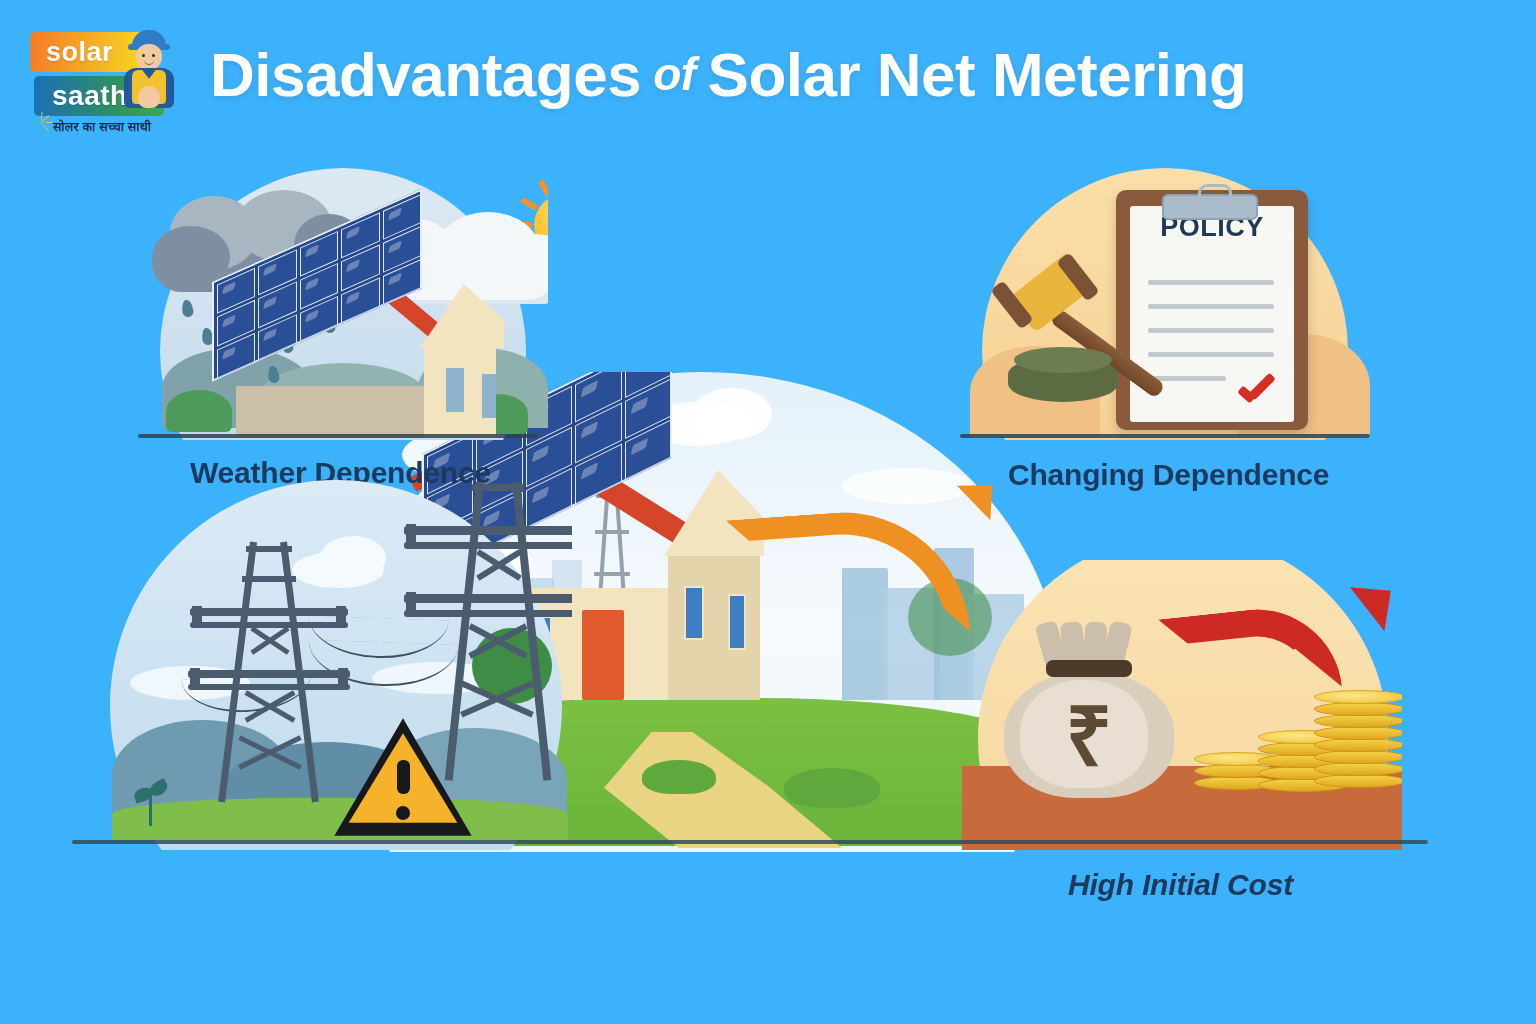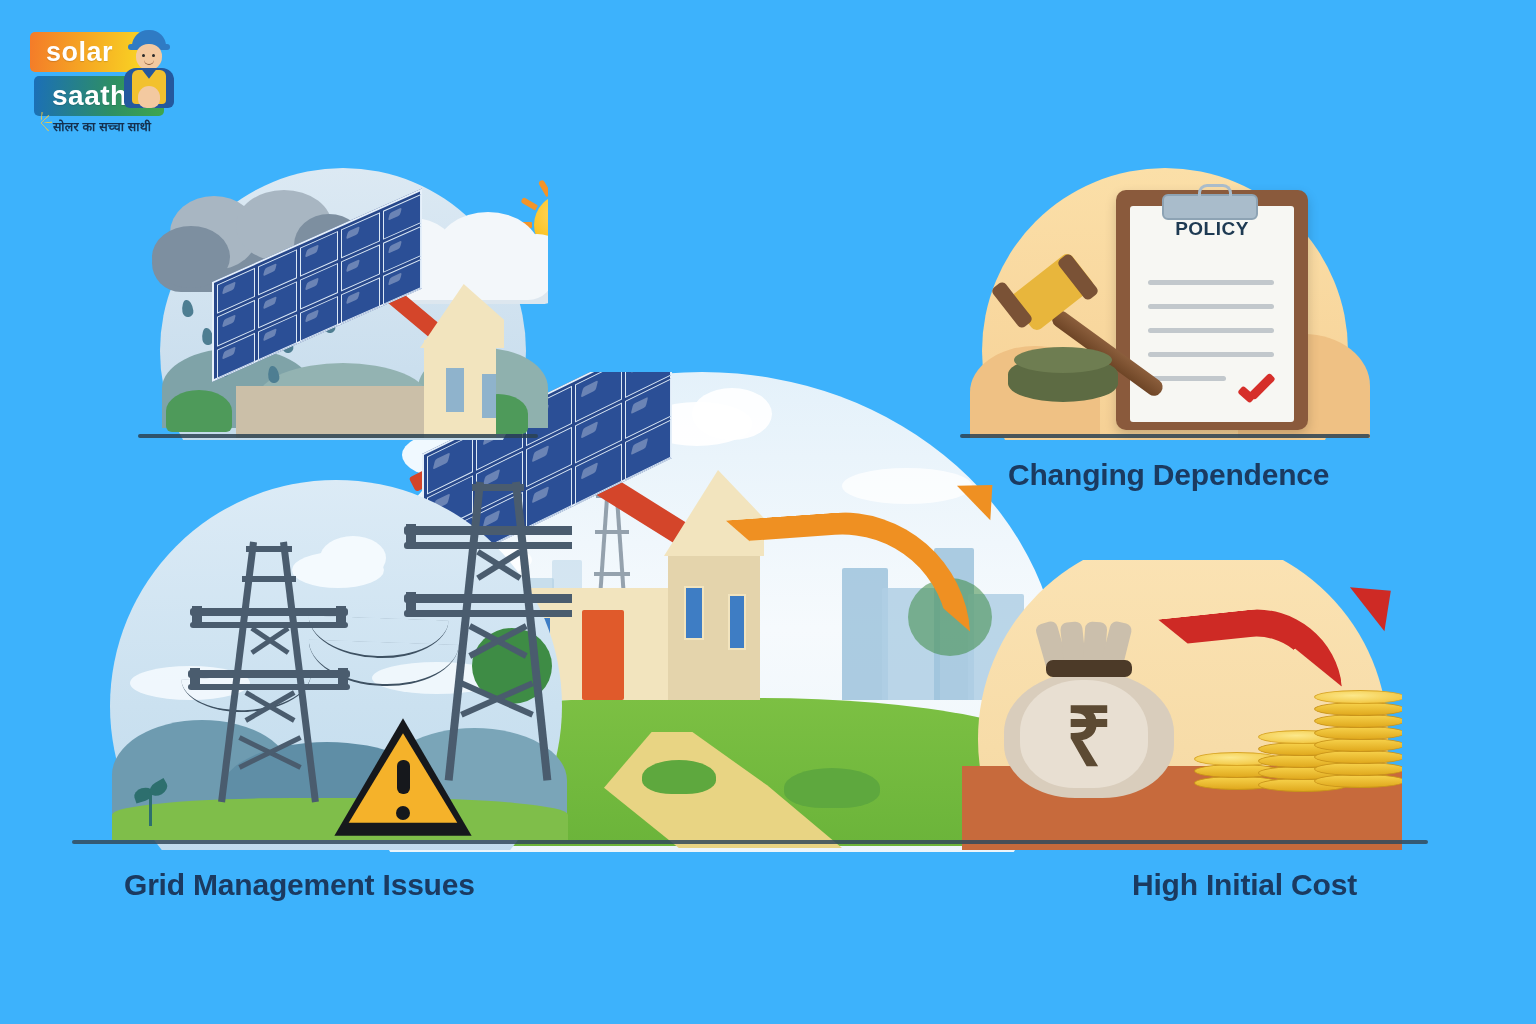--- a/index.html
+++ b/index.html
@@ -163,22 +163,22 @@
   }
   .cb-clip {
     position:absolute; left:46px; top:4px; width:96px; height:26px;
     background:#A9BCCB; border-radius:6px; border:2px solid #8DA3B4;
   }
   .cb-clip:before {
     content:""; position:absolute; left:34px; top:-12px; width:28px; height:14px;
     border:3px solid #A9BCCB; border-bottom:none; border-radius:9px 9px 0 0;
   }
   .cb-title {
-    position:absolute; left:0; top:12px; width:100%; text-align:center;
-    font-size:19px; font-weight:700; color:#1E3A52; letter-spacing:.5px;
+    position:absolute; left:0; top:6px; width:100%; text-align:center;
+    font-size:27px; font-weight:700; color:#1E3A52; letter-spacing:.5px;
   }
   .cb-line { position:absolute; height:5px; background:#C2C8CC; border-radius:3px; }
   .cb-check {
     position:absolute; right:18px; bottom:20px; width:40px; height:22px;
   }
   .cb-check:before, .cb-check:after {
     content:""; position:absolute; background:#D62F2A; border-radius:3px;
   }
   .cb-check:before { left:2px; top:10px; width:17px; height:9px; transform:rotate(42deg); }
   .cb-check:after  { left:11px; top:2px; width:30px; height:9px; transform:rotate(-45deg); }
@@ -393,20 +393,25 @@
         <div class="m-eye l"></div>
           <div class="m-eye r"></div>
         <div class="m-smile"></div>
       </div>
       <div class="m-body"></div>
       <div class="m-vest"></div>
       <div class="m-hands"></div>
     </div>
   </div>
 
+  <h1 class="title">
+    <span>Disadvantages</span>
+    <span class="it">of</span>
+    <span>Solar Net Metering</span>
+  </h1>
 
   <div class="scene s-center">
     <div class="dome"></div>
 
     <div class="c-sky-cloud" style="left:60px;top:60px;width:92px;height:46px;"></div>
     <div class="c-sky-cloud" style="left:112px;top:46px;width:70px;height:52px;"></div>
     <div class="c-sky-cloud" style="left:300px;top:30px;width:110px;height:44px;"></div>
     <div class="c-sky-cloud" style="left:350px;top:16px;width:80px;height:52px;"></div>
     <div class="c-sky-cloud" style="left:500px;top:96px;width:130px;height:36px;opacity:.75;"></div>
     <div class="c-sky-cloud" style="left:40px;top:168px;width:150px;height:40px;opacity:.8;"></div>
@@ -538,20 +543,21 @@
           <div class="pv" style="left: 3px; top: 67.6667px; width: 38.4px; height: 29.3333px;"></div>
           <div class="pv" style="left: 44.4px; top: 67.6667px; width: 38.4px; height: 29.3333px;"></div>
           <div class="pv" style="left: 85.8px; top: 67.6667px; width: 38.4px; height: 29.3333px;"></div>
           <div class="pv" style="left: 127.2px; top: 67.6667px; width: 38.4px; height: 29.3333px;"></div>
           <div class="pv" style="left: 168.6px; top: 67.6667px; width: 38.4px; height: 29.3333px;"></div>
         </div>
     </div>
 
     <div class="baseline" style="left:0px;top:266px;width:400px;"></div>
   </div>
+  <div class="slabel" style="left:190px;top:456px;">Weather Dependence</div>
 
   <div class="scene s-policy">
     <div class="dome"></div>
     <div class="p-hill" style="left:10px;top:178px;width:130px;height:92px;"></div>
     <div class="p-hill" style="left:278px;top:166px;width:132px;height:104px;"></div>
 
     <div class="clipboard">
       <div class="cb-paper">
         <div class="cb-title">POLICY</div>
         <div class="cb-line" style="left:18px;top:74px;width:126px;"></div>
@@ -639,21 +645,20 @@
       <div class="sprout-leaf" style="left:15px;top:2px;transform:rotate(150deg);"></div>
     </div>
 
     <div class="warn">
       <div class="warn-out"></div>
       <div class="warn-in"></div>
       <div class="warn-bang"></div>
       <div class="warn-dot"></div>
     </div>
   </div>
-  <div class="slabel" style="left:124px;top:868px;">Grid Management Issues</div>
 
   <div class="scene s-cost">
     <div class="dome"></div>
     <div class="cost-ground"></div>
 
     <div class="red-arrow">
       <div class="ra-curve"></div>
       <div class="ra-head"></div>
     </div>
 
@@ -687,15 +692,15 @@
       <div class="coin" style="top:100px;"></div>
       <div class="coin" style="top:88px;"></div>
       <div class="coin" style="top:76px;"></div>
       <div class="coin" style="top:64px;"></div>
       <div class="coin" style="top:52px;"></div>
       <div class="coin-top" style="top:40px;"></div>
     </div>
   </div>
 
   <div class="baseline soft" style="left:72px;top:840px;width:1356px;"></div>
-  <div class="slabel" style="left:1132px;top:868px;">High Initial Cost</div>
+  <div class="slabel" style="left:1068px;top:868px;font-style:italic;">High Initial Cost</div>
 
 </div>
 
 </body></html>

